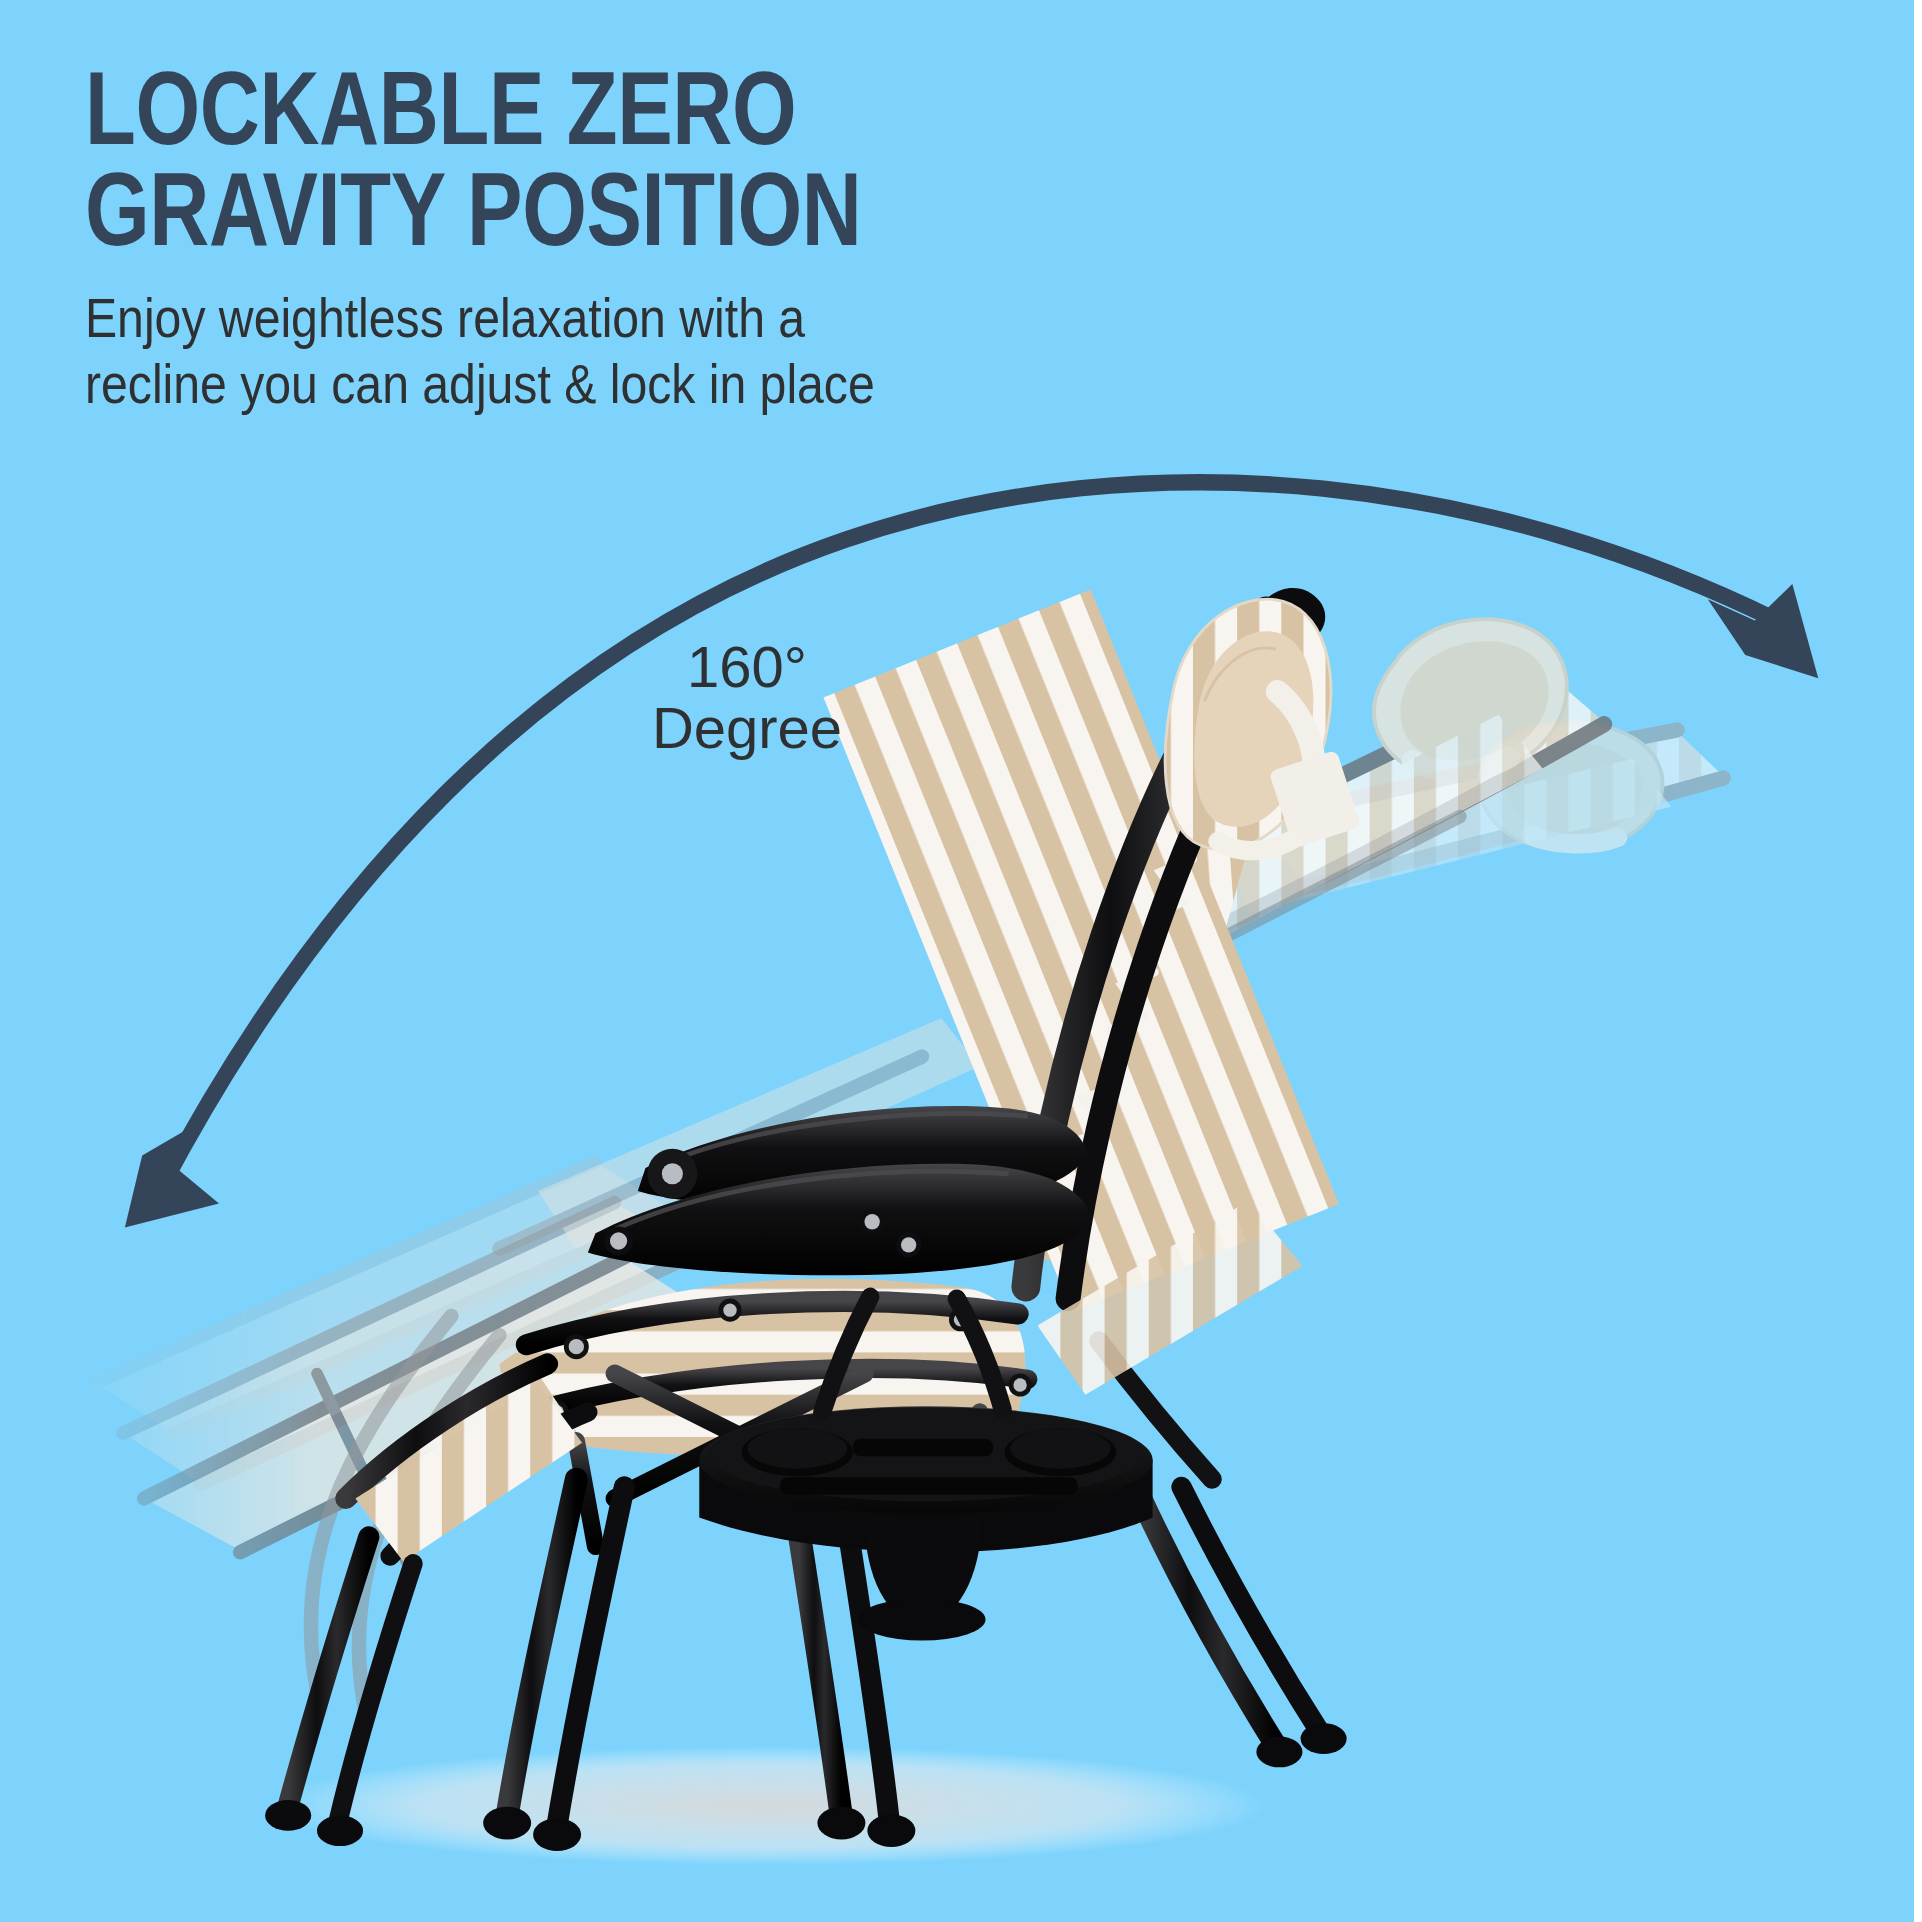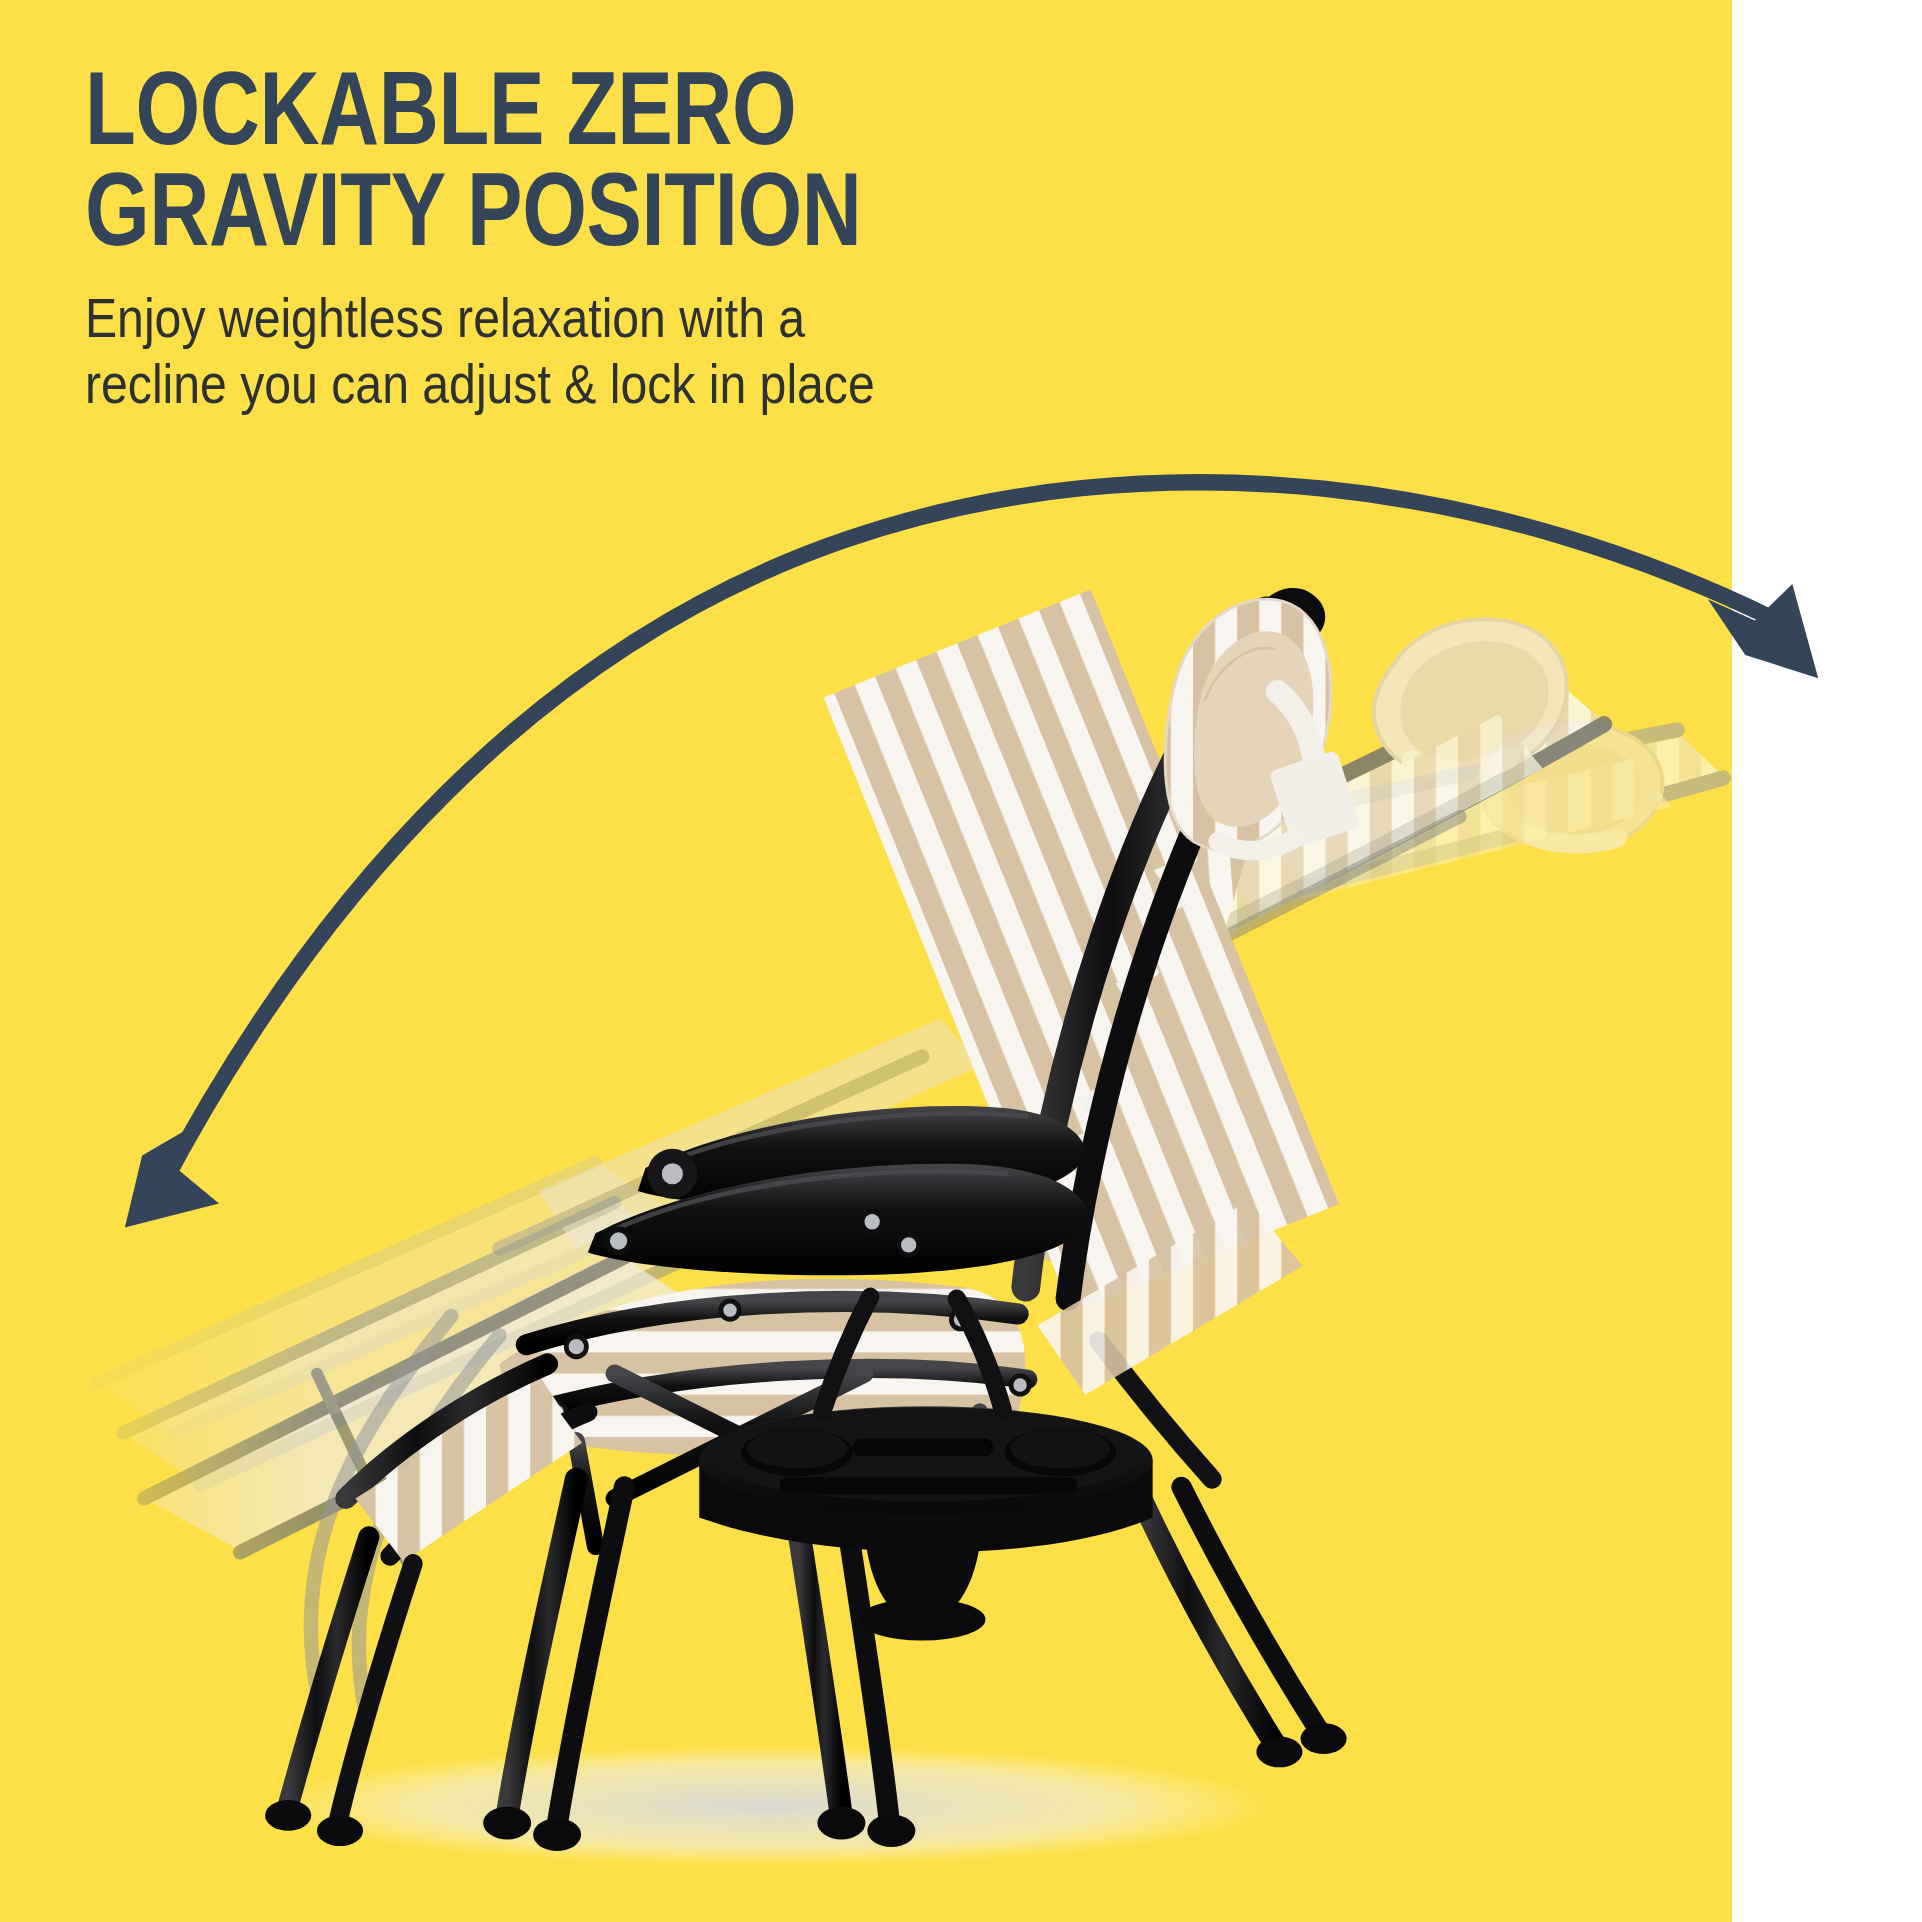--- a/index.html
+++ b/index.html
@@ -3,21 +3,21 @@
 <meta charset="utf-8">
 <style>
   html,body{margin:0;padding:0;}
   body{
     width:1922px;height:1922px;
     background:#ffffff;
     font-family:"Liberation Sans", sans-serif;
     overflow:hidden;
     position:relative;
   }
-  #stage{position:absolute;inset:0;width:1732px;height:1922px;background:#fde047;}
+  #stage{position:absolute;inset:0;width:1914px;height:1922px;background:#7dd3fc;}
 
   
   .text-block{position:absolute;left:85px;top:58px;width:1105px;}
   .headline{
     font-family:"Liberation Sans Narrow","Liberation Sans",sans-serif;
     font-weight:700;
     font-size:104px;
     line-height:0.97;
     letter-spacing:-0.5px;
     color:#34455a;
@@ -376,15 +376,19 @@
     </g>
   </svg>
 
   <div class="text-block">
     <div class="headline">LOCKABLE ZERO</div>
     <div class="headline">GRAVITY POSITION</div>
     <div class="subhead">Enjoy weightless relaxation with a</div>
     <div class="subhead" style="padding-top:0;">recline you can adjust &amp; lock in place</div>
   </div>
 
+  <div class="degree-label">
+    <span class="d1">160°</span>
+    <span class="d2">Degree</span>
+  </div>
 
 </div>
 
 
 </body></html>

